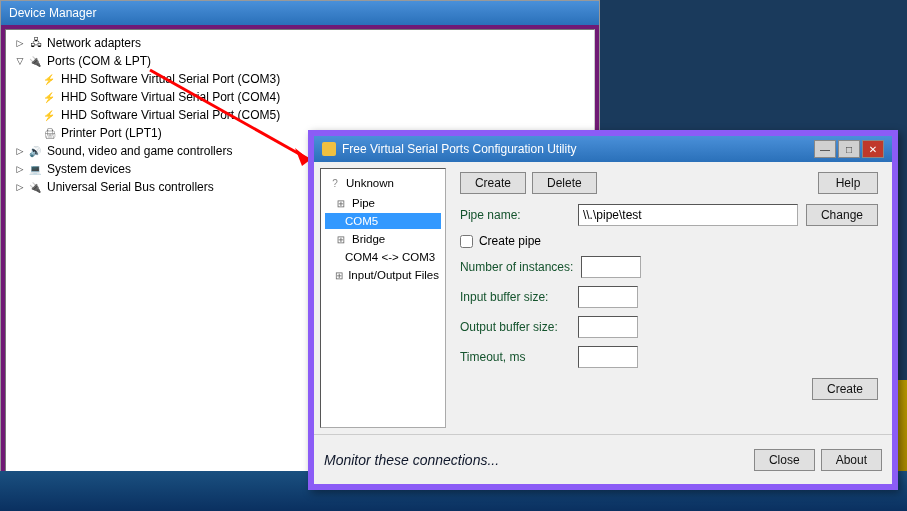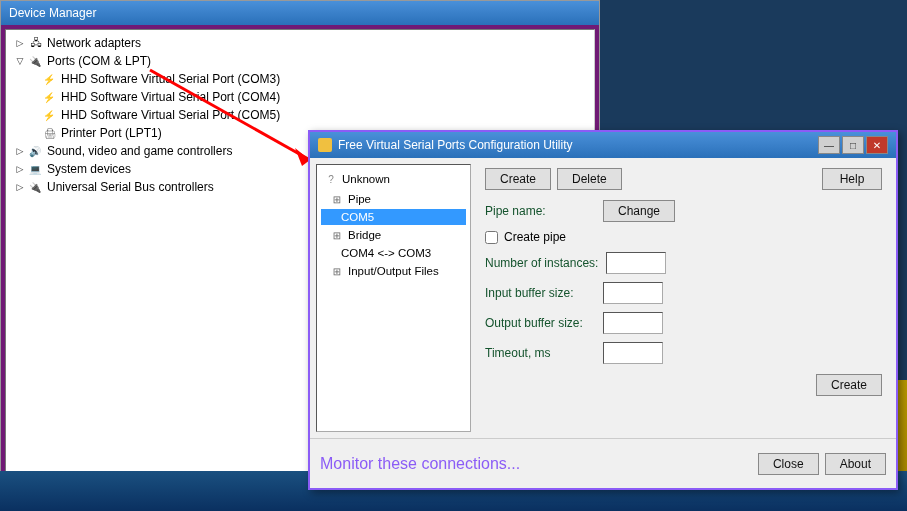--- a/index.html
+++ b/index.html
@@ -85,21 +85,21 @@
     }
 
     
     .modal {
       position: absolute;
       top: 130px;
       left: 308px;
       width: 590px;
       height: 360px;
       background: #f0f0f0;
-      border: 2px solid #8b5cf6;
+      border: 6px solid #8b5cf6;
       box-shadow: 3px 3px 8px rgba(0,0,0,0.4);
       z-index: 10;
     }
 
     .modal-titlebar {
       background: linear-gradient(to bottom, #4a90d9, #2a70b9);
       color: white;
       padding: 4px 8px;
       font-size: 12px;
       display: flex;
@@ -247,24 +247,25 @@
       height: 50px;
       background: #f0f0f0;
       border-top: 1px solid #ccc;
       display: flex;
       align-items: center;
       padding: 0 10px;
       justify-content: space-between;
     }
 
     .monitor-link {
-      color: #8b5cf6;
-      font-size: 16px;
+      color: #0f172a;
+      font-size: 14px;
       cursor: pointer;
       text-decoration: none;
+      font-style: italic;
     }
 
     .footer-right-buttons {
       display: flex;
       gap: 6px;
     }
 
     
     .bg-gradient {
       position: absolute;
@@ -413,20 +414,21 @@
       <div class="top-buttons">
         <div class="top-buttons-left">
           <button class="btn">Create</button>
           <button class="btn">Delete</button>
         </div>
         <button class="btn">Help</button>
       </div>
 
       <div class="form-row">
         <span class="form-label">Pipe name:</span>
+        <input class="form-input pipe-name-input" type="text" value="\\.\pipe\test" style="">
         <button class="btn">Change</button>
       </div>
 
       <div class="checkbox-row">
         <input type="checkbox" style="">
         <label>Create pipe</label>
       </div>
 
       <div class="form-row">
         <span class="form-label">Number of instances:</span>

